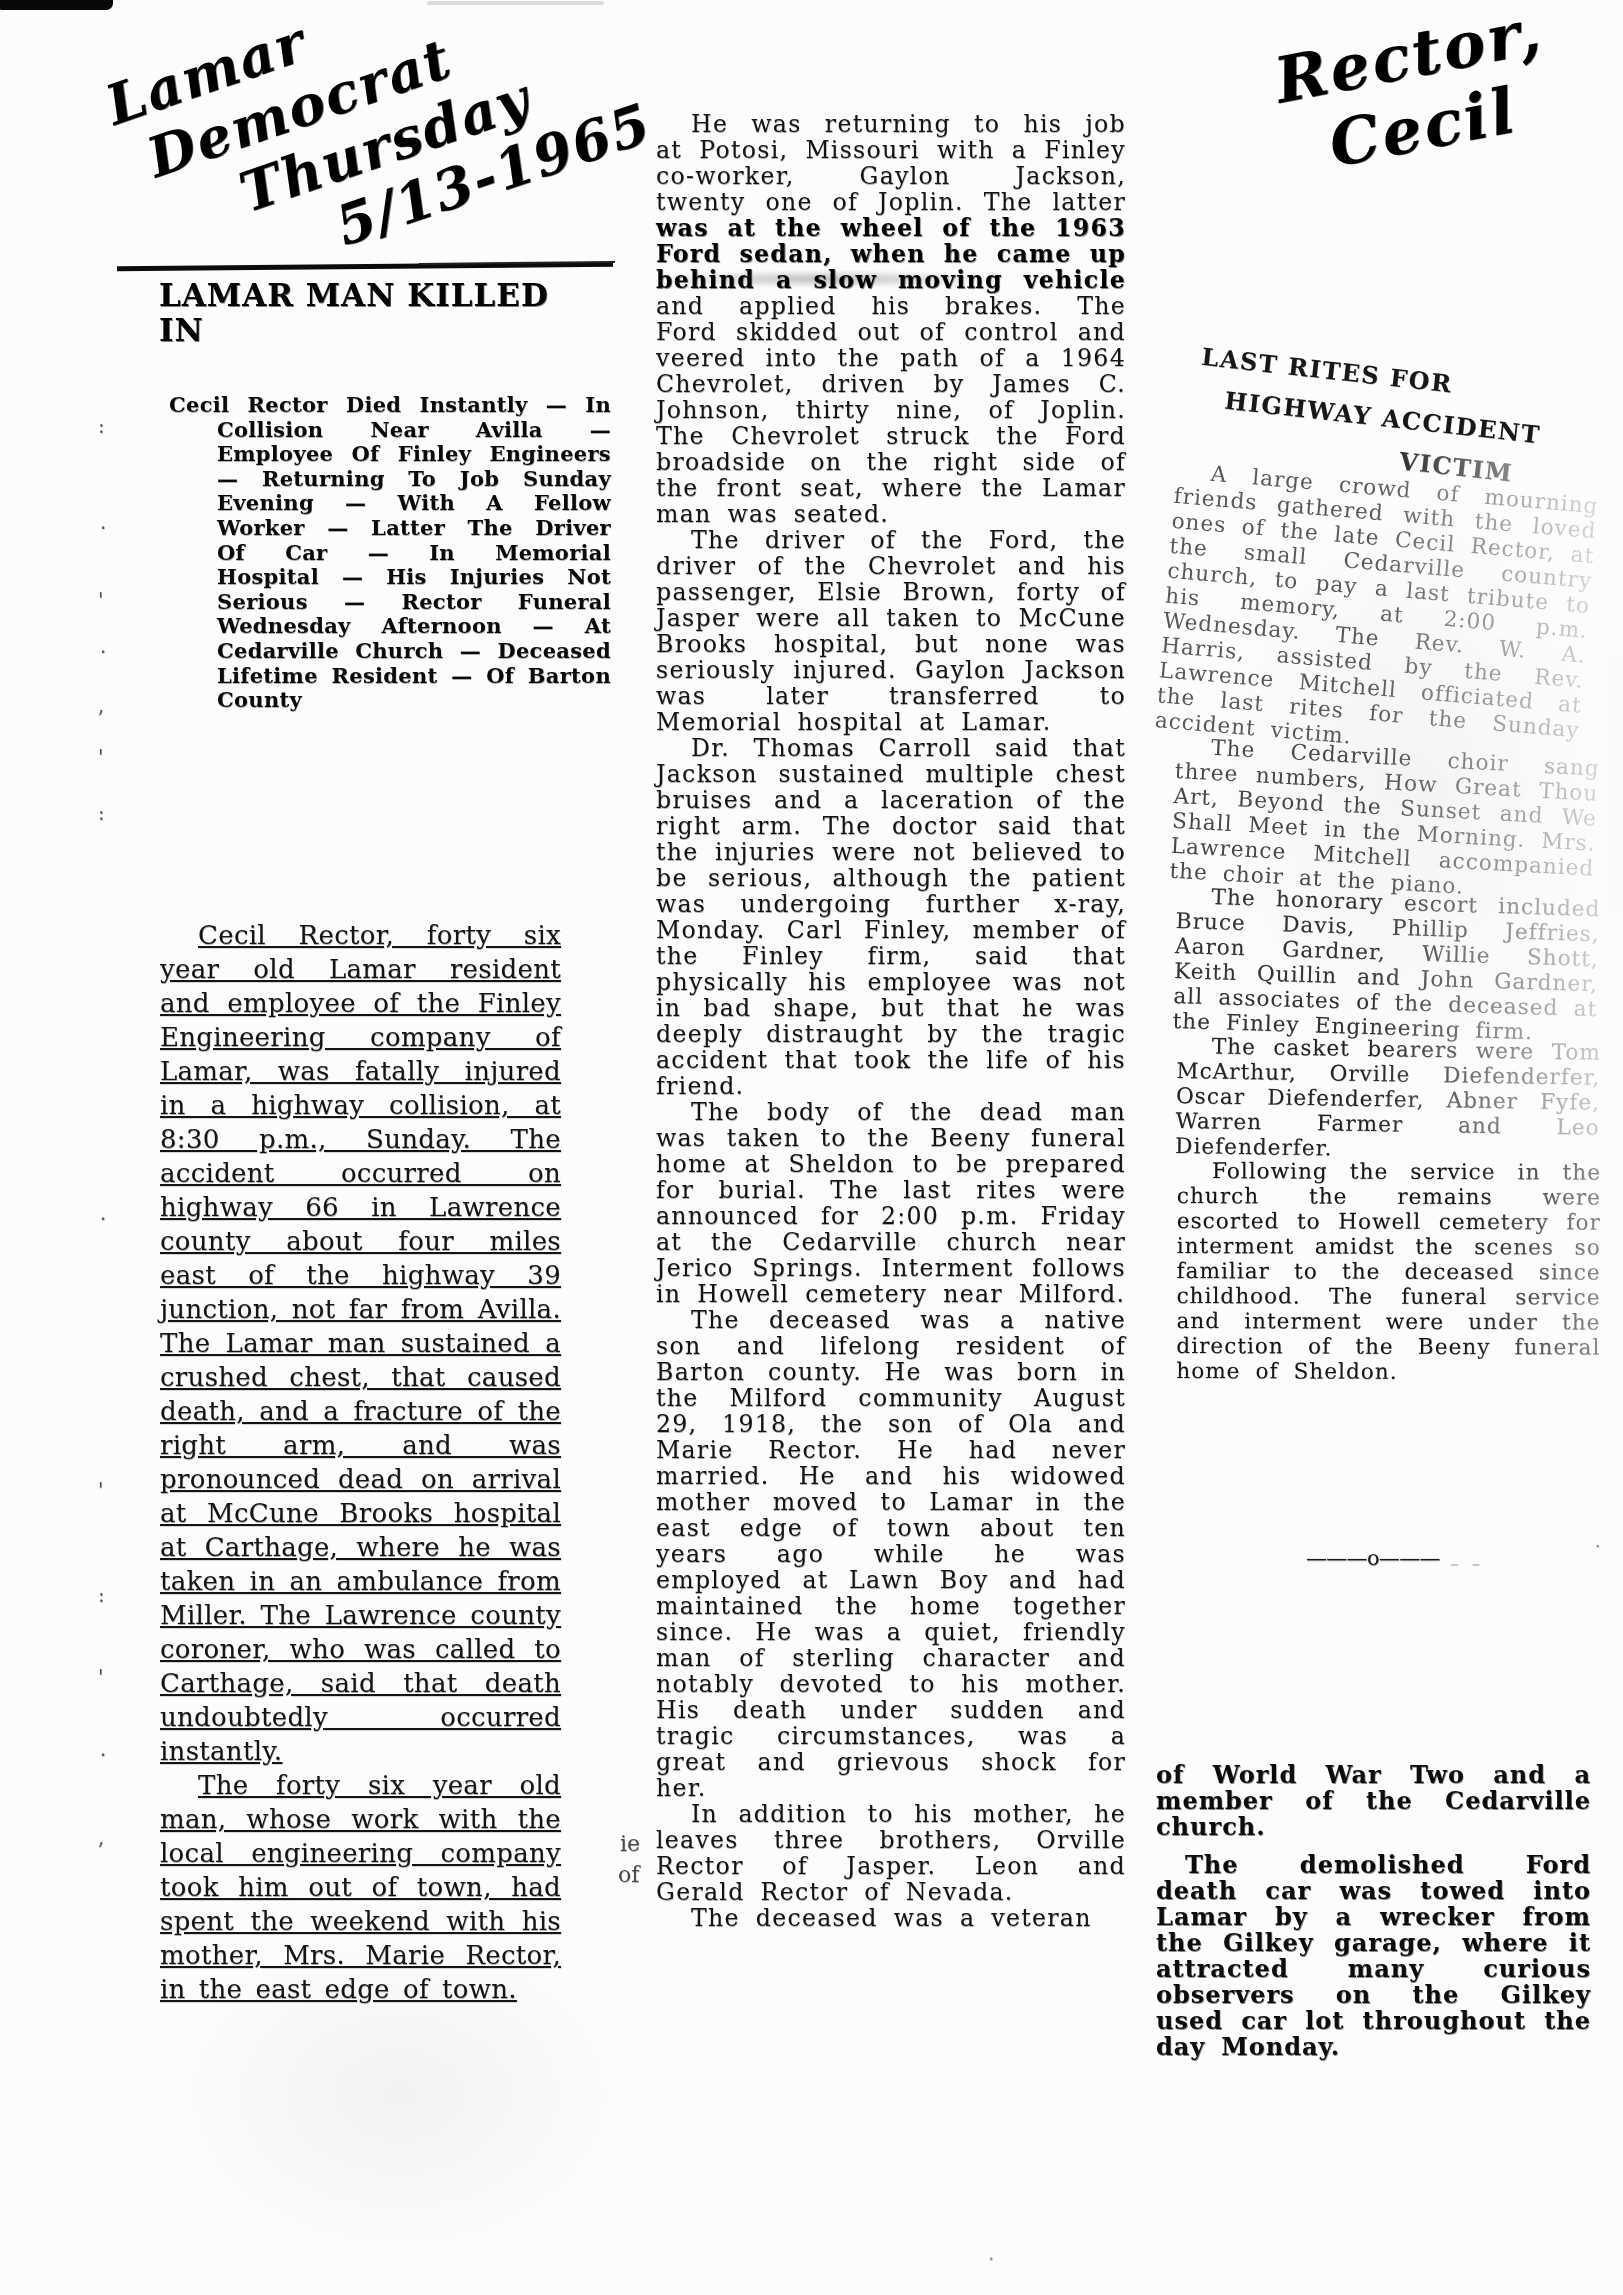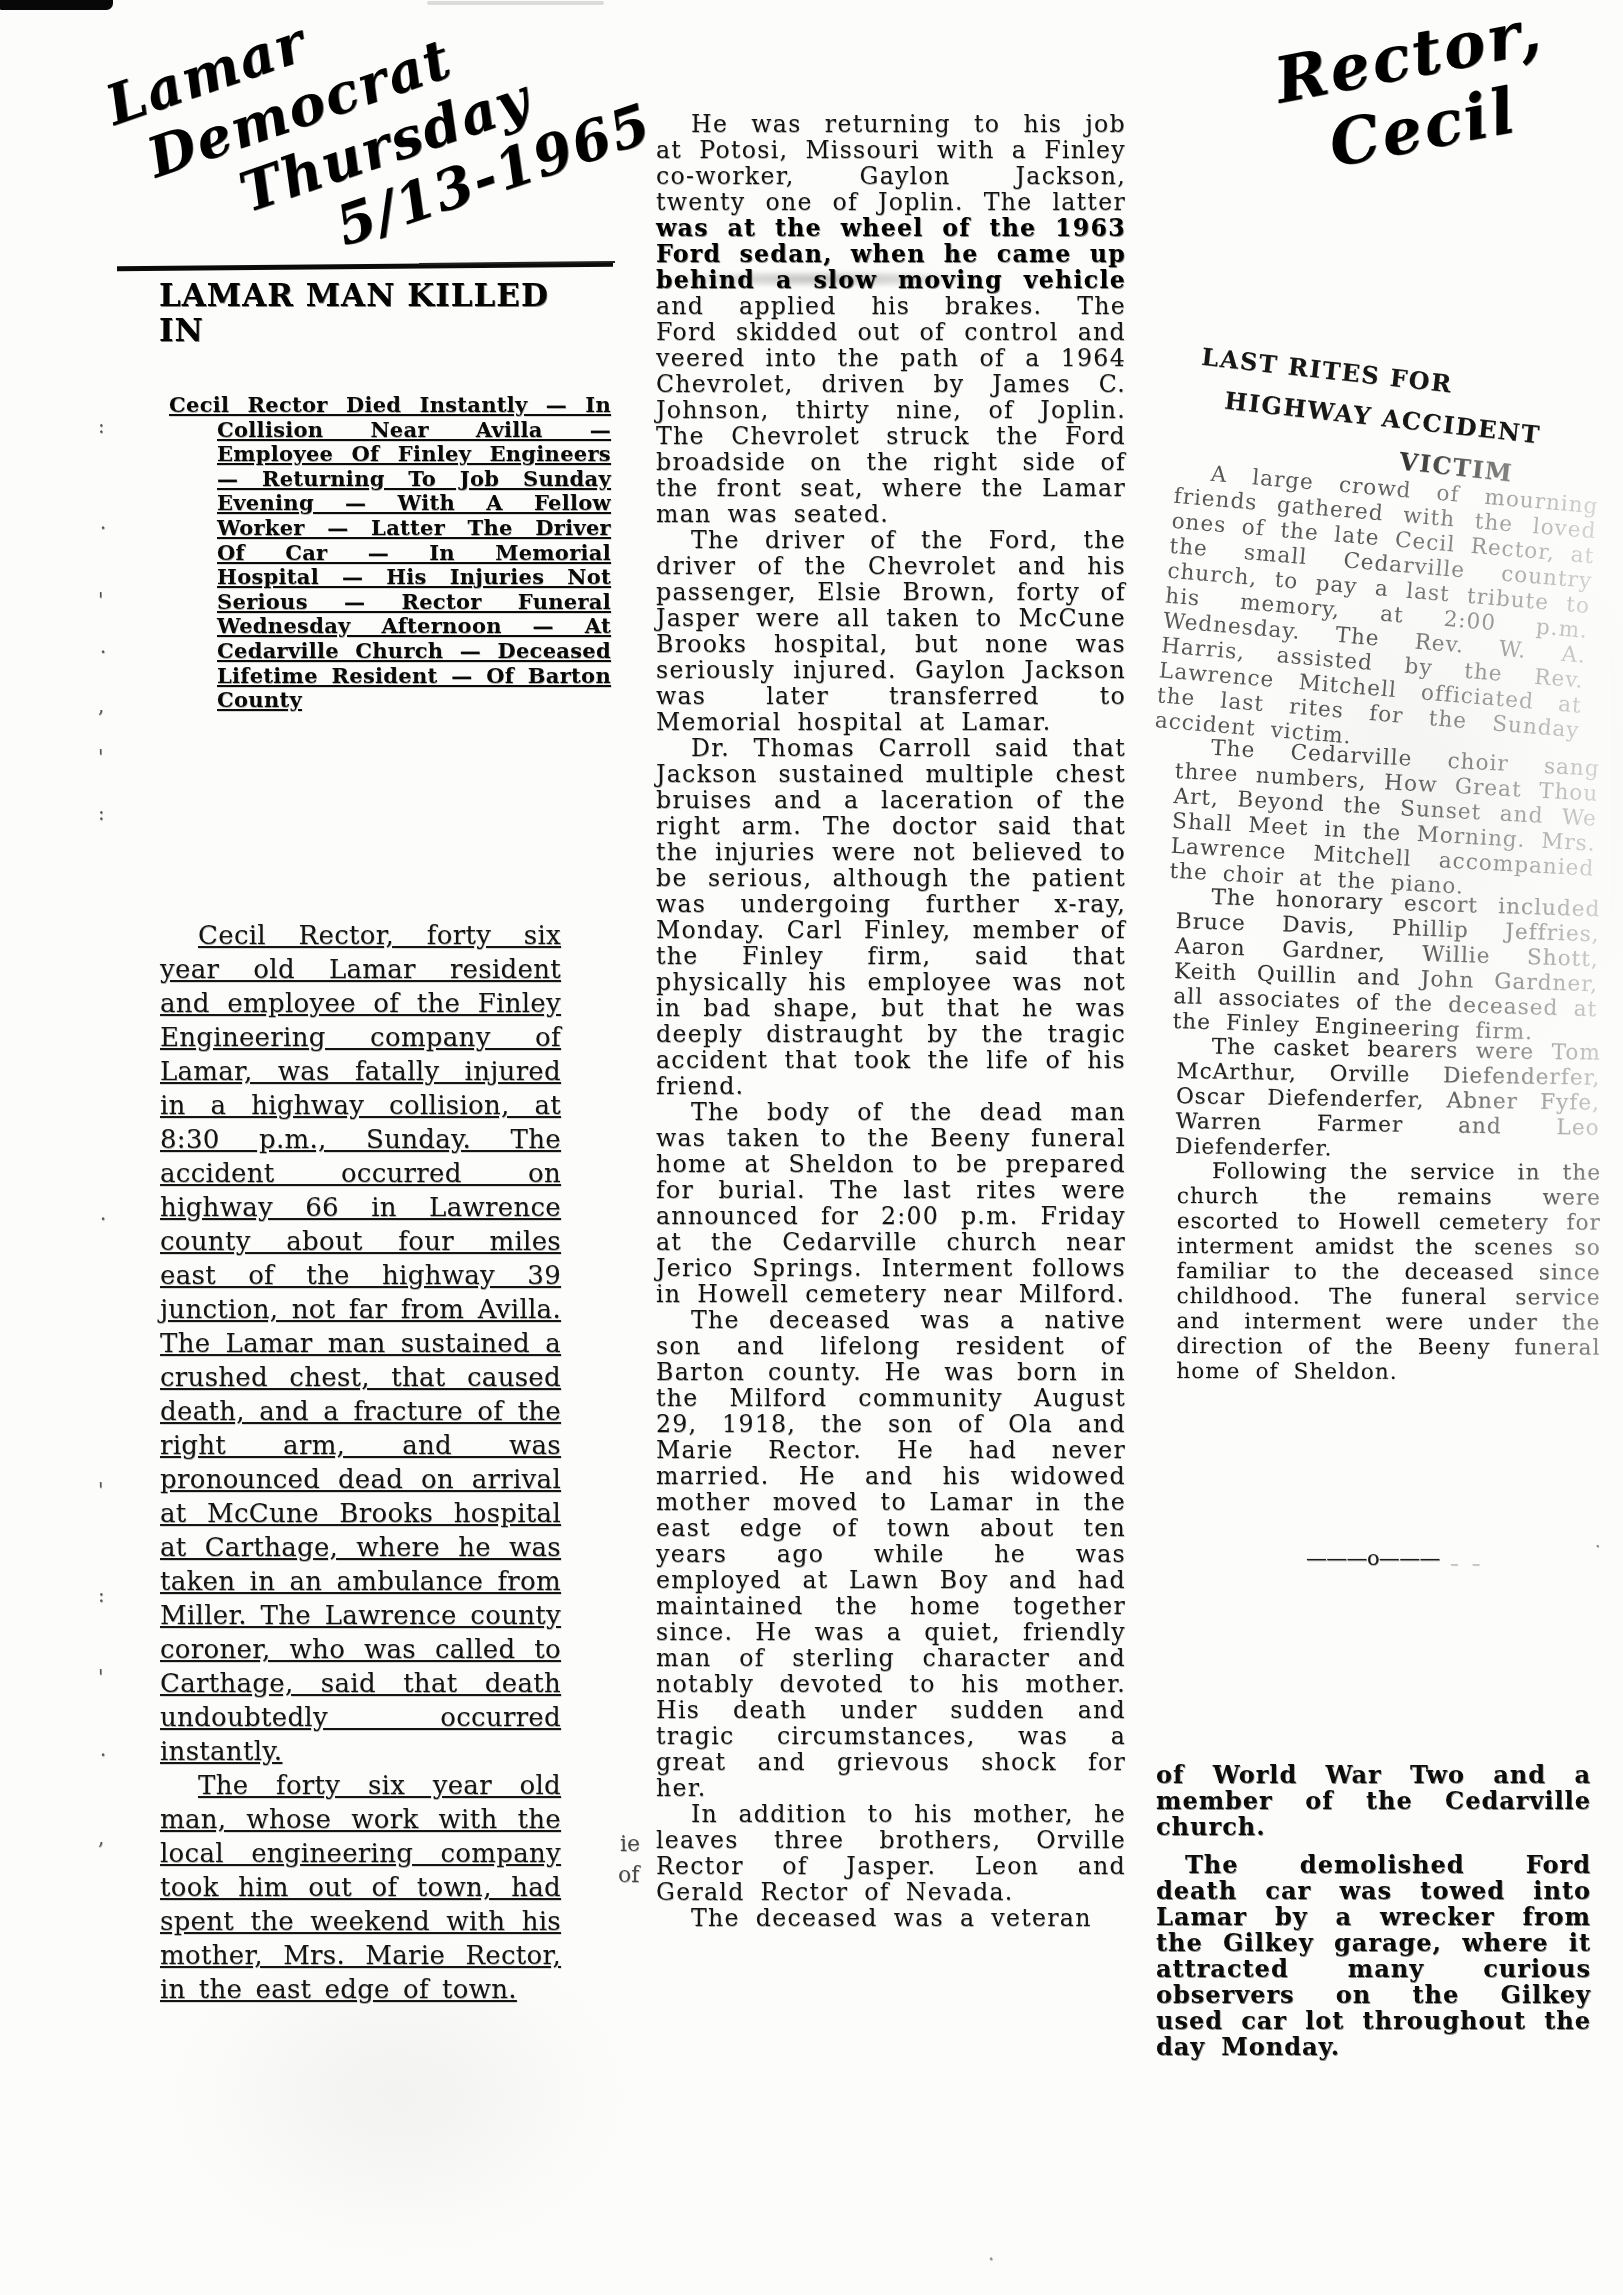--- a/index.html
+++ b/index.html
@@ -41,21 +41,21 @@
   .top-rule{left:117px;top:264px;width:496px;height:4.6px;background:#0b0b0b;transform:rotate(-0.5deg);}
   .top-rule2{left:419px;top:262px;width:196px;height:2px;background:#222;transform:rotate(-0.6deg);}
 
   
   .headline{left:159px;top:278px;width:419px;font-weight:bold;font-size:31px;line-height:35px;letter-spacing:1px;color:#050505;text-shadow:0.7px 0.7px 0.3px rgba(0,0,0,.5);}
   .headline .h2{margin-left:64px;}
 
   
   .deck{
     left:169px;top:393px;width:394px;font-size:21px;font-weight:bold;line-height:24.6px;
-    text-align:justify;padding-left:48px;text-indent:-48px;word-spacing:5.9px;letter-spacing:0.3px;color:#0a0a0a;text-decoration:underline;
+    text-align:justify;padding-left:48px;text-indent:-48px;word-spacing:5.9px;letter-spacing:0.3px;color:#0a0a0a;
   }
 
   
   .col1{left:160px;top:918px;width:401px;font-size:26px;line-height:34px;text-align:justify;word-spacing:4.6px;letter-spacing:0.3px;text-decoration:underline;}
   .col1 p{margin:0;text-indent:38px;}
 
   
   .col2{left:656px;top:111px;width:470px;font-size:23.6px;line-height:26px;text-align:justify;word-spacing:7.2px;letter-spacing:1.3px;}
   .col2 p{margin:0;text-indent:35px;}
   .col2 p.gap{}

